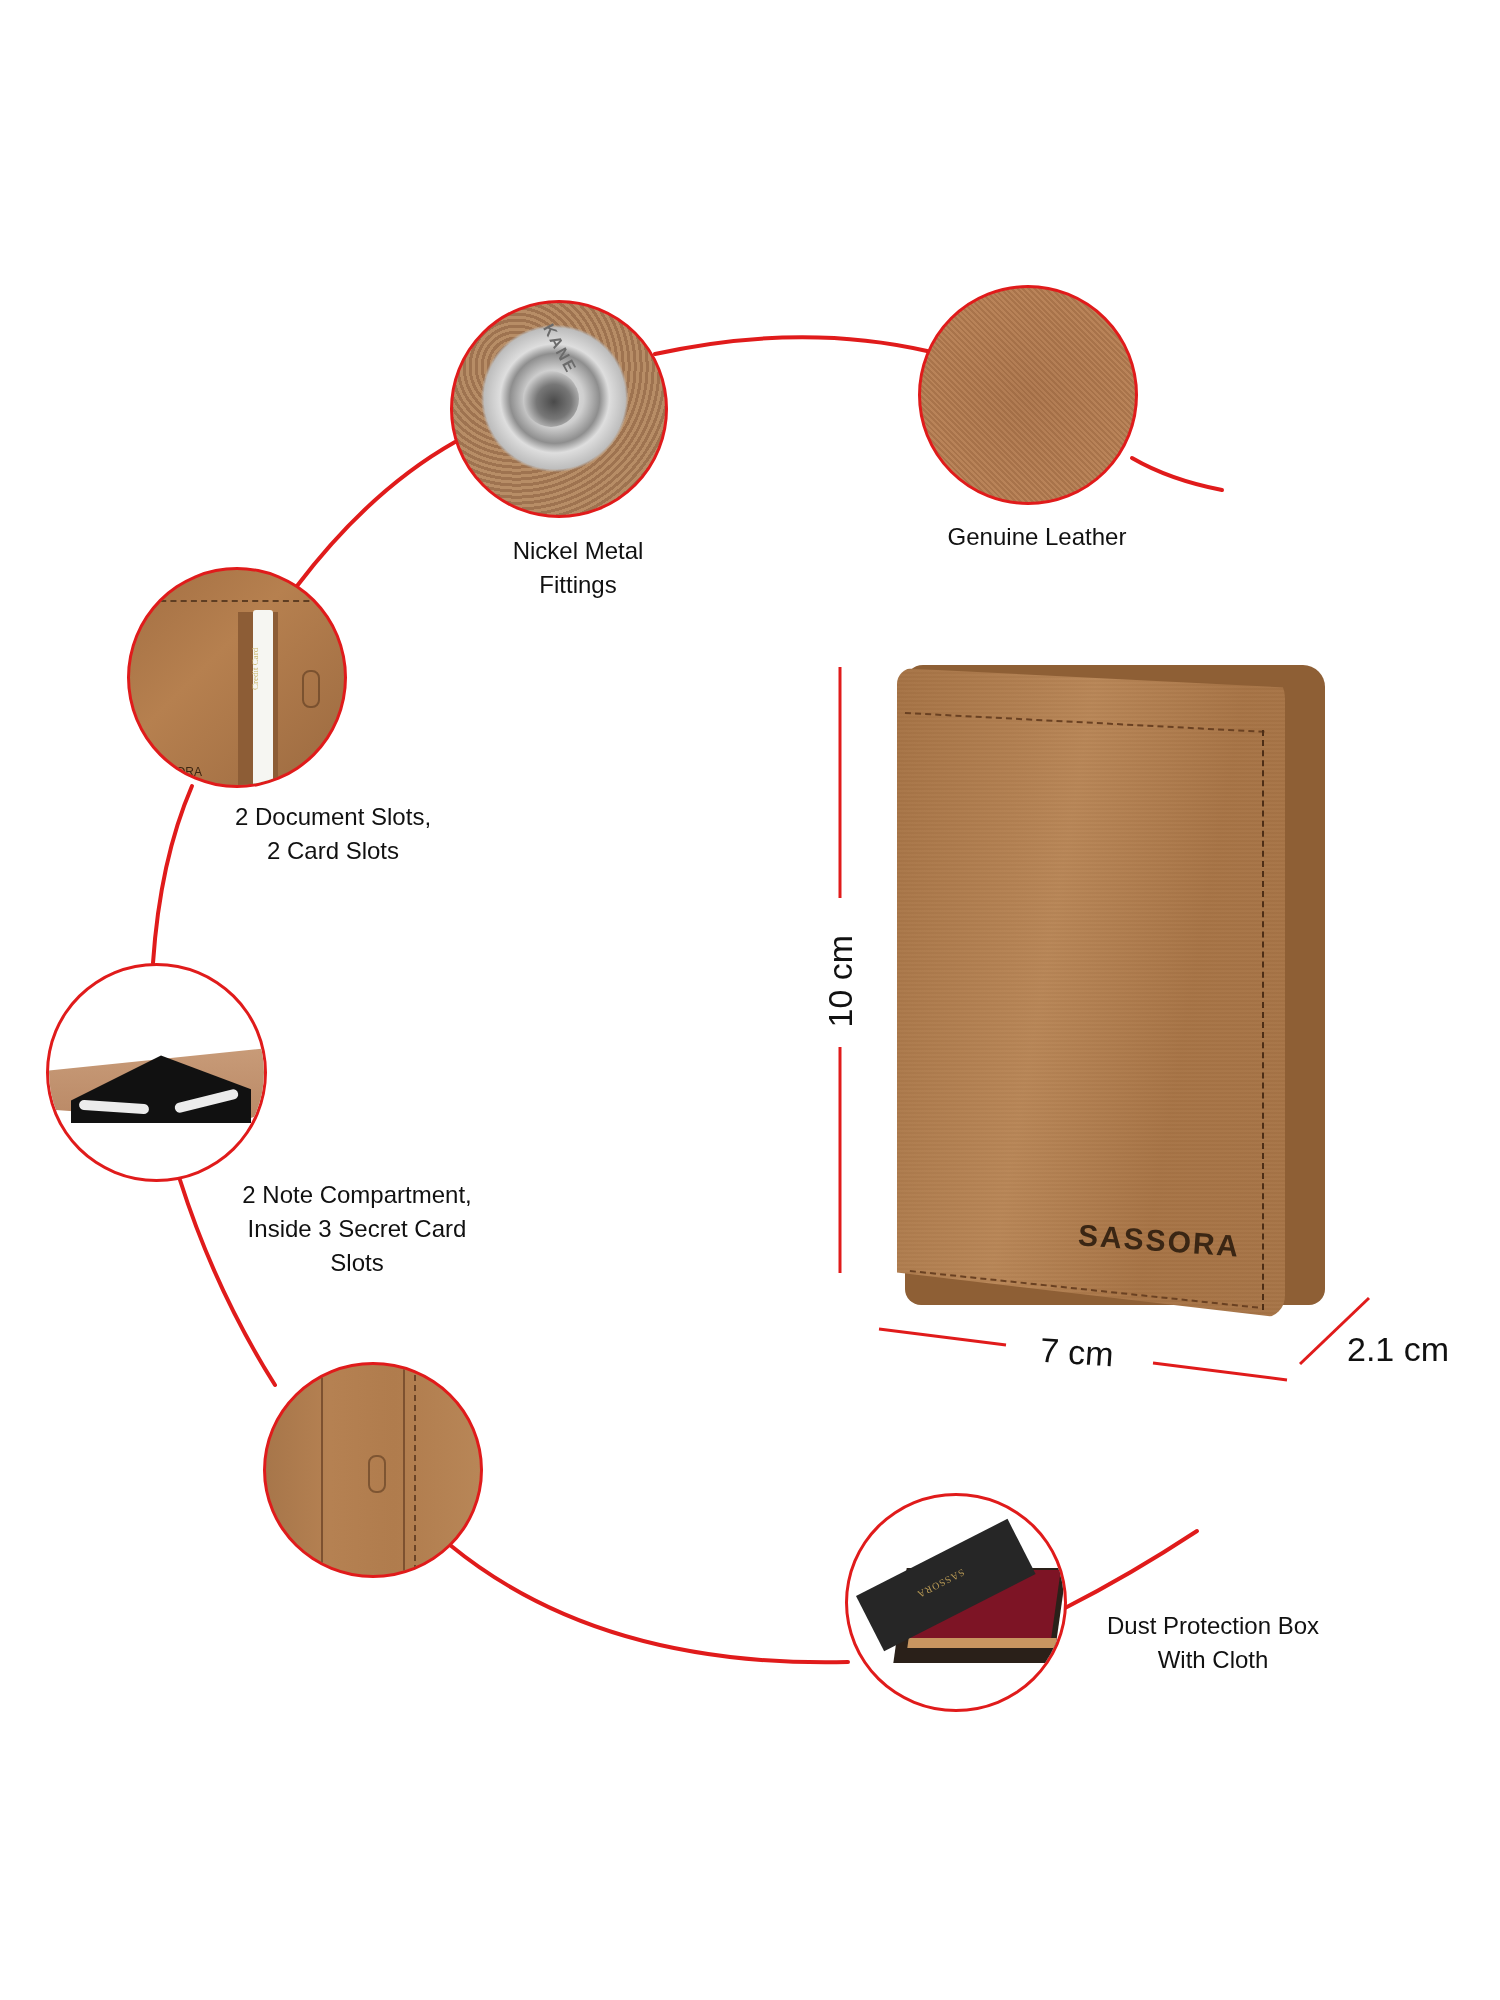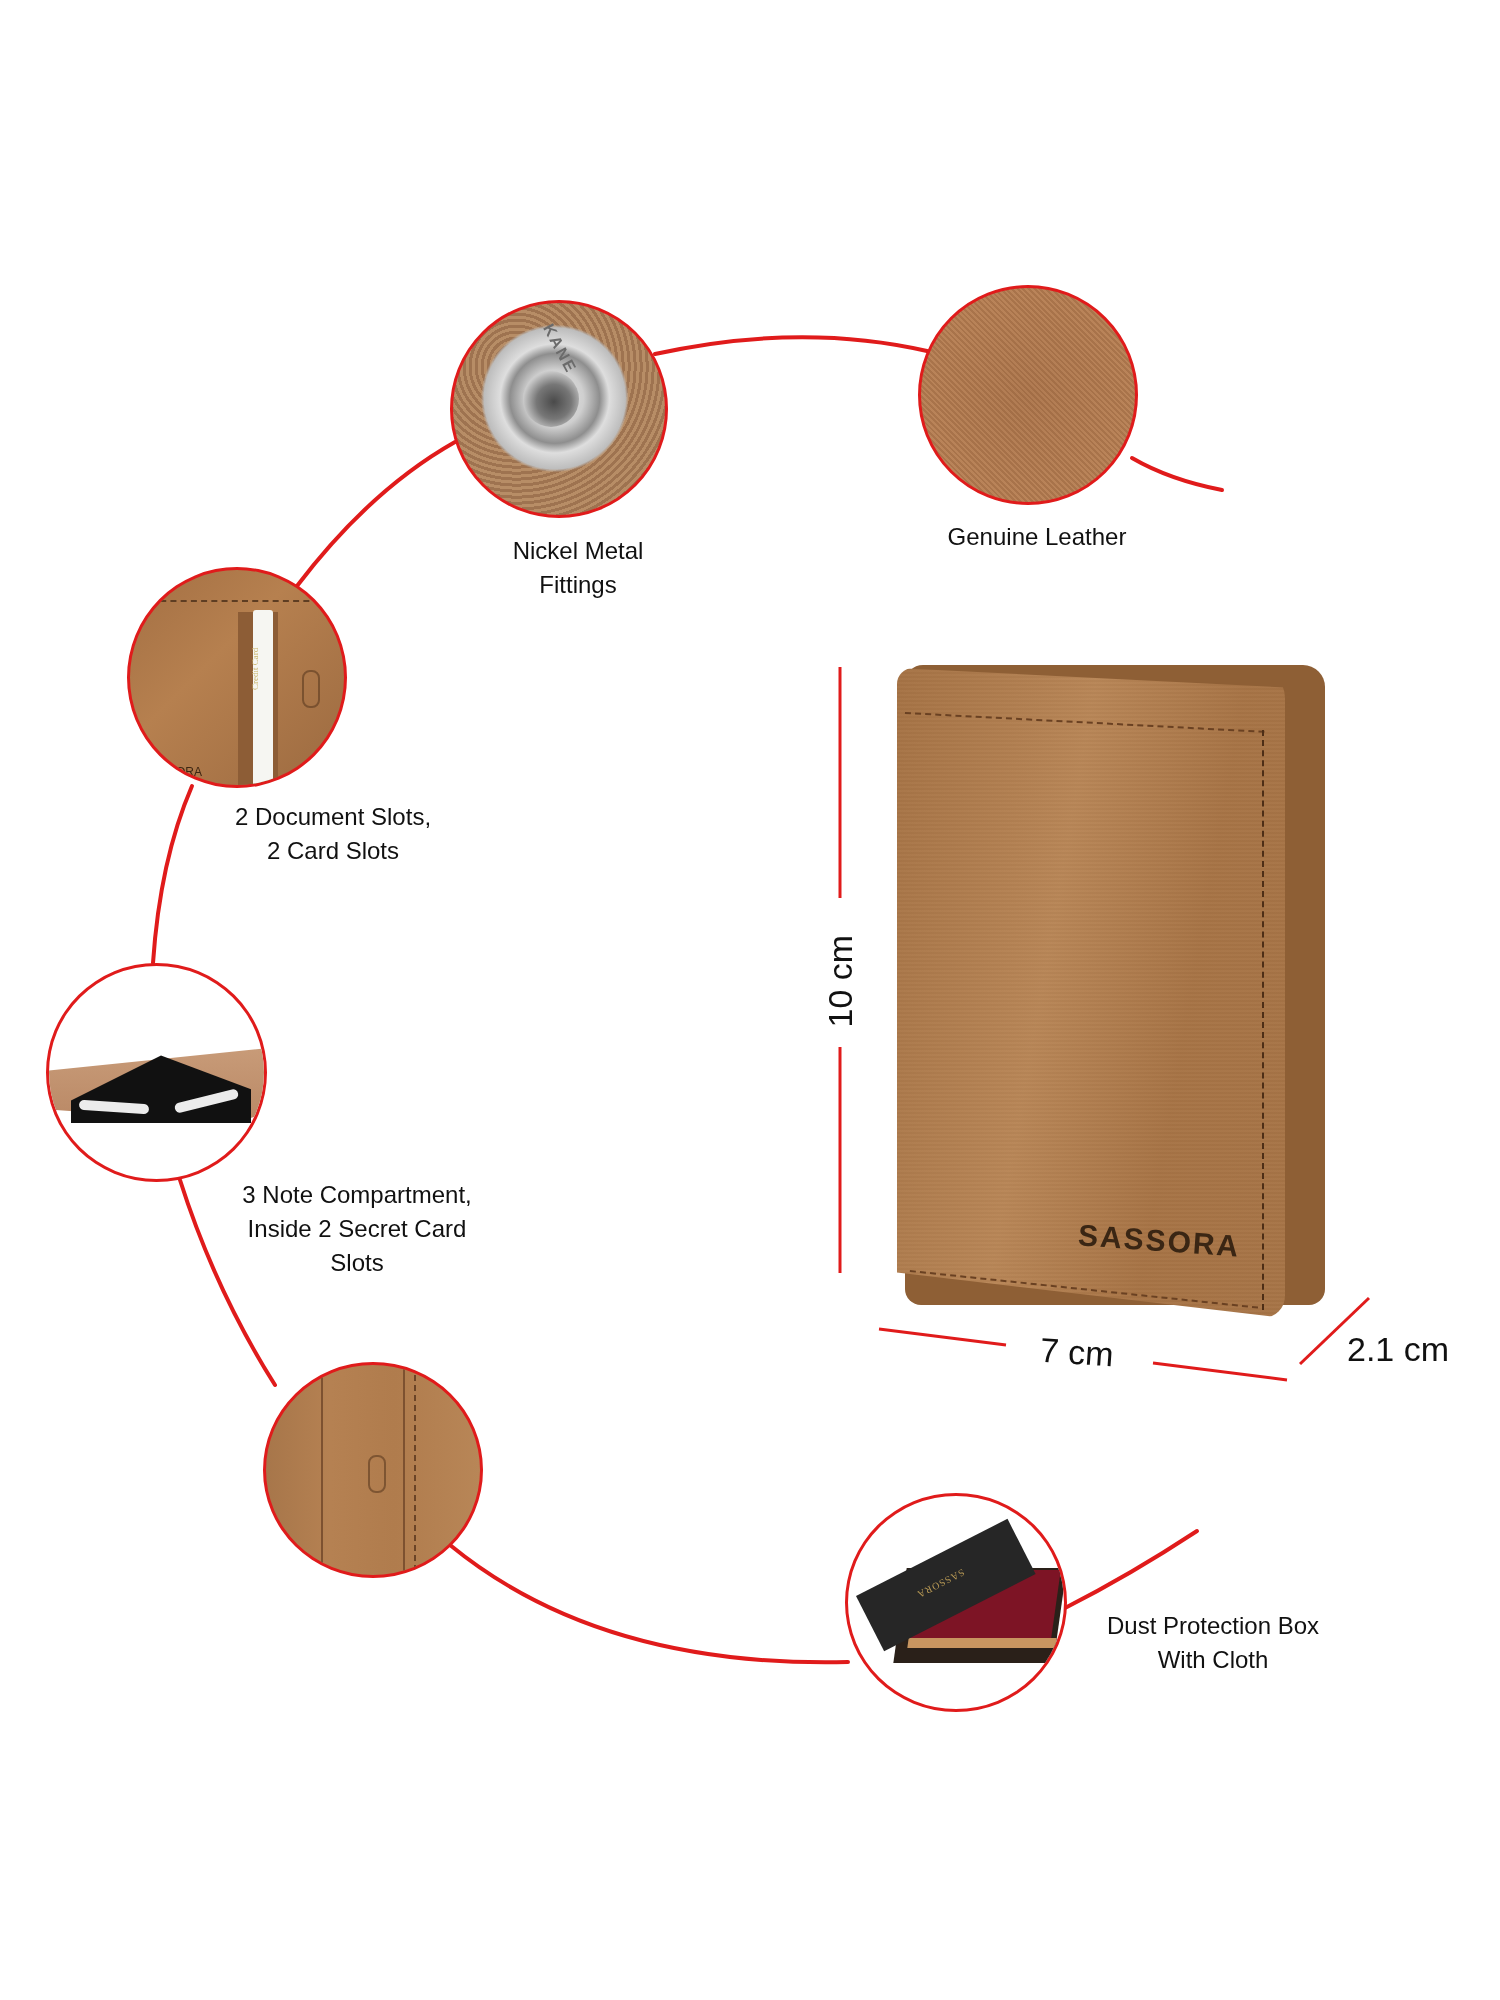--- a/index.html
+++ b/index.html
@@ -149,22 +149,22 @@
     <div>2 Card Slots</div>
   </div>
 
   <div class="bubble b-note">
     <div class="wallet-outer"></div>
     <div class="wallet-inner"></div>
     <div class="card-l"></div>
     <div class="card-r"></div>
   </div>
   <div class="label" style="left:357px; top:1178px;">
-    <div>3 Note Compartment,</div>
-    <div>Inside 2 Secret Card</div>
+    <div>2 Note Compartment,</div>
+    <div>Inside 3 Secret Card</div>
     <div>Slots</div>
   </div>
 
   <div class="bubble b-snap">
     <div class="panel"></div>
     <div class="panel2"></div>
     <div class="rfid"></div>
   </div>
 
   <div class="bubble b-box">

